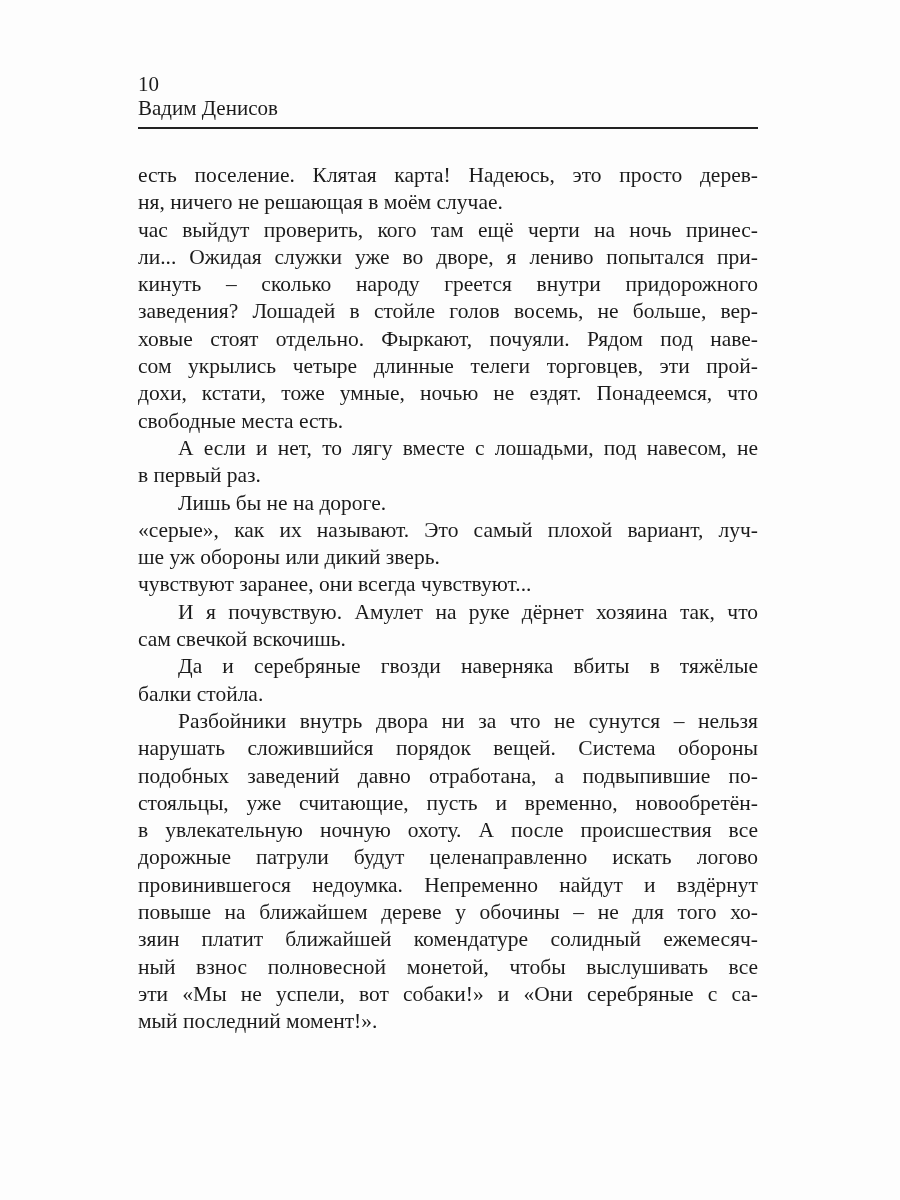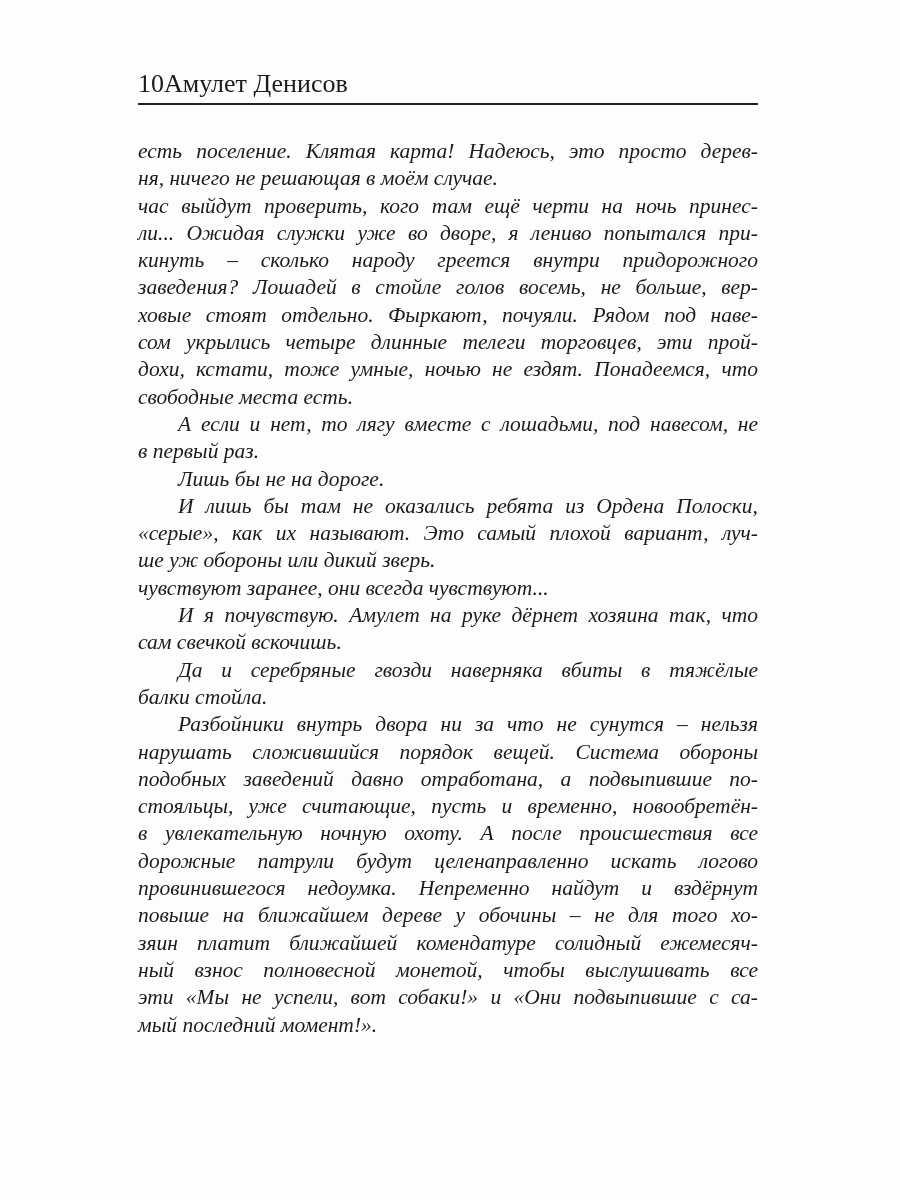--- a/index.html
+++ b/index.html
@@ -14,79 +14,78 @@
   .page {
     box-sizing: border-box;
     width: 900px;
     height: 1200px;
     padding: 72px 142px 0 138px;
   }
   .header {
     display: flex;
     justify-content: flex-start;
     align-items: baseline;
-    font-size: 26px;
+    font-size: 21px;
     line-height: 24px;
+    flex-direction: column;
   }
   .header-rule {
     margin-top: 7px;
     border-bottom: 2px solid #222222;
     height: 0;
   }
   .body-text {
     margin-top: 33px;
     font-size: 21.5px;
     line-height: 27.3px;
-    font-style: italic;
   }
   .line {
     text-align: justify;
     text-align-last: left;
     white-space: normal;
   }
   .line.jl { text-align-last: justify; }
   .line.ind { text-indent: 40px; }
 </style>
 </head>
 <body>
 
 <div class="page">
   <div class="header">
     <span>10</span>
-    <span>Амулет Денисов</span>
+    <span>Вадим Денисов</span>
   </div>
   <div class="header-rule"></div>
   <div class="body-text">
       <div class="line jl">есть поселение. Клятая карта! Надеюсь, это просто дерев-</div>
       <div class="line">ня, ничего не решающая в моём случае.</div>
       <div class="line jl">час выйдут проверить, кого там ещё черти на ночь принес-</div>
       <div class="line jl">ли... Ожидая служки уже во дворе, я лениво попытался при-</div>
       <div class="line jl">кинуть – сколько народу греется внутри придорожного</div>
       <div class="line jl">заведения? Лошадей в стойле голов восемь, не больше, вер-</div>
       <div class="line jl">ховые стоят отдельно. Фыркают, почуяли. Рядом под наве-</div>
       <div class="line jl">сом укрылись четыре длинные телеги торговцев, эти прой-</div>
       <div class="line jl">дохи, кстати, тоже умные, ночью не ездят. Понадеемся, что</div>
       <div class="line">свободные места есть.</div>
       <div class="line jl ind">А если и нет, то лягу вместе с лошадьми, под навесом, не</div>
       <div class="line">в первый раз.</div>
       <div class="line ind">Лишь бы не на дороге.</div>
-      <div class="line jl ind">И лишь бы там не оказались ребята из Ордена Полоски,</div>
       <div class="line jl">«серые», как их называют. Это самый плохой вариант, луч-</div>
       <div class="line">ше уж обороны или дикий зверь.</div>
       <div class="line">чувствуют заранее, они всегда чувствуют...</div>
       <div class="line jl ind">И я почувствую. Амулет на руке дёрнет хозяина так, что</div>
       <div class="line">сам свечкой вскочишь.</div>
       <div class="line jl ind">Да и серебряные гвозди наверняка вбиты в тяжёлые</div>
       <div class="line">балки стойла.</div>
       <div class="line jl ind">Разбойники внутрь двора ни за что не сунутся – нельзя</div>
       <div class="line jl">нарушать сложившийся порядок вещей. Система обороны</div>
       <div class="line jl">подобных заведений давно отработана, а подвыпившие по-</div>
       <div class="line jl">стояльцы, уже считающие, пусть и временно, новообретён-</div>
       <div class="line jl">в увлекательную ночную охоту. А после происшествия все</div>
       <div class="line jl">дорожные патрули будут целенаправленно искать логово</div>
       <div class="line jl">провинившегося недоумка. Непременно найдут и вздёрнут</div>
       <div class="line jl">повыше на ближайшем дереве у обочины – не для того хо-</div>
       <div class="line jl">зяин платит ближайшей комендатуре солидный ежемесяч-</div>
       <div class="line jl">ный взнос полновесной монетой, чтобы выслушивать все</div>
-      <div class="line jl">эти «Мы не успели, вот собаки!» и «Они подвыпившие с са-</div>
+      <div class="line jl">эти «Мы не успели, вот собаки!» и «Они серебряные с са-</div>
       <div class="line">мый последний момент!».</div>
     </div>
 </div>
 
 </body></html>

